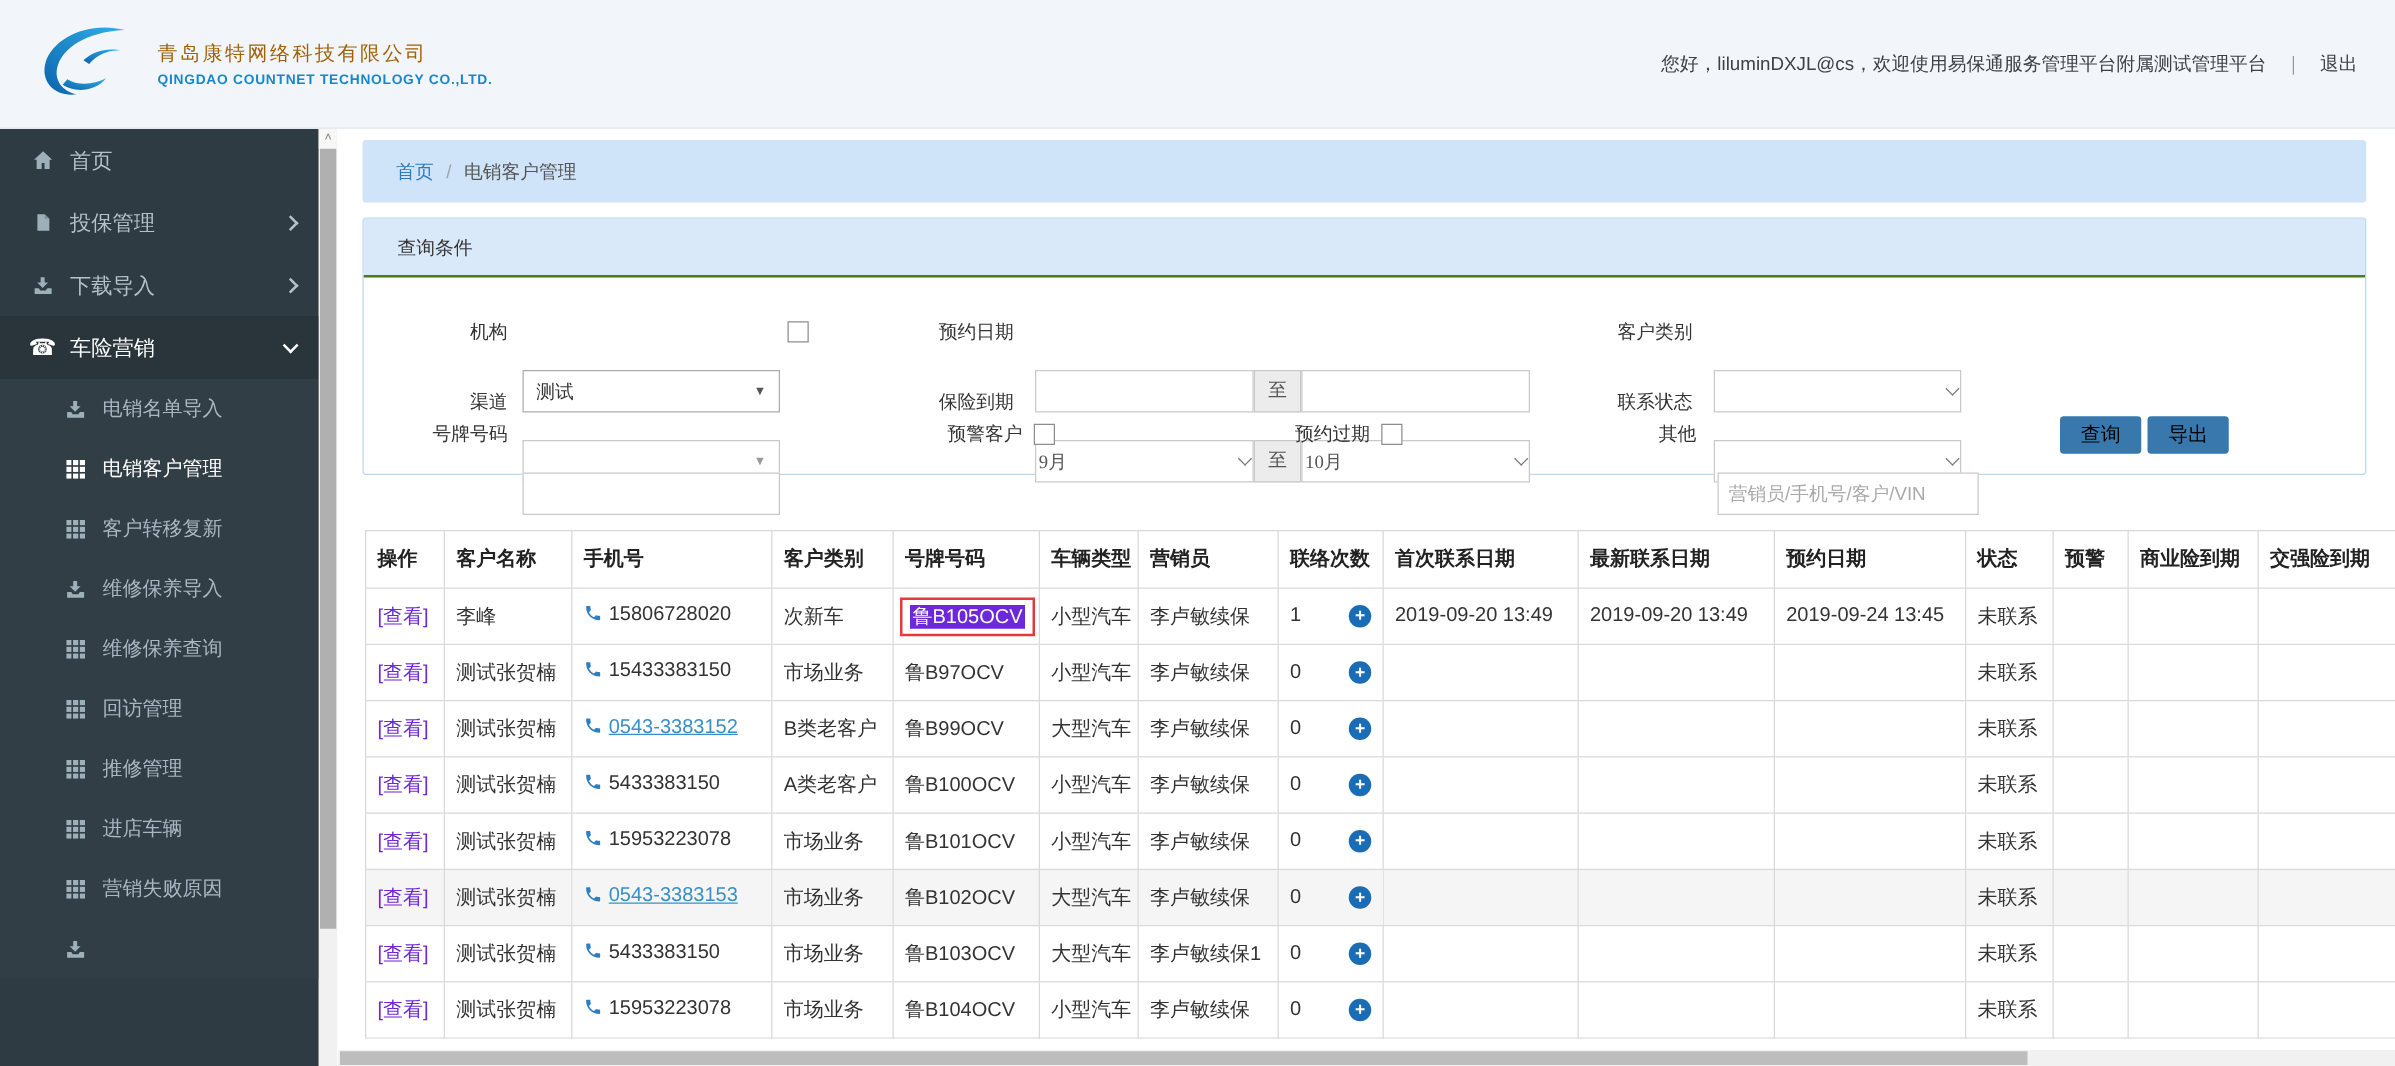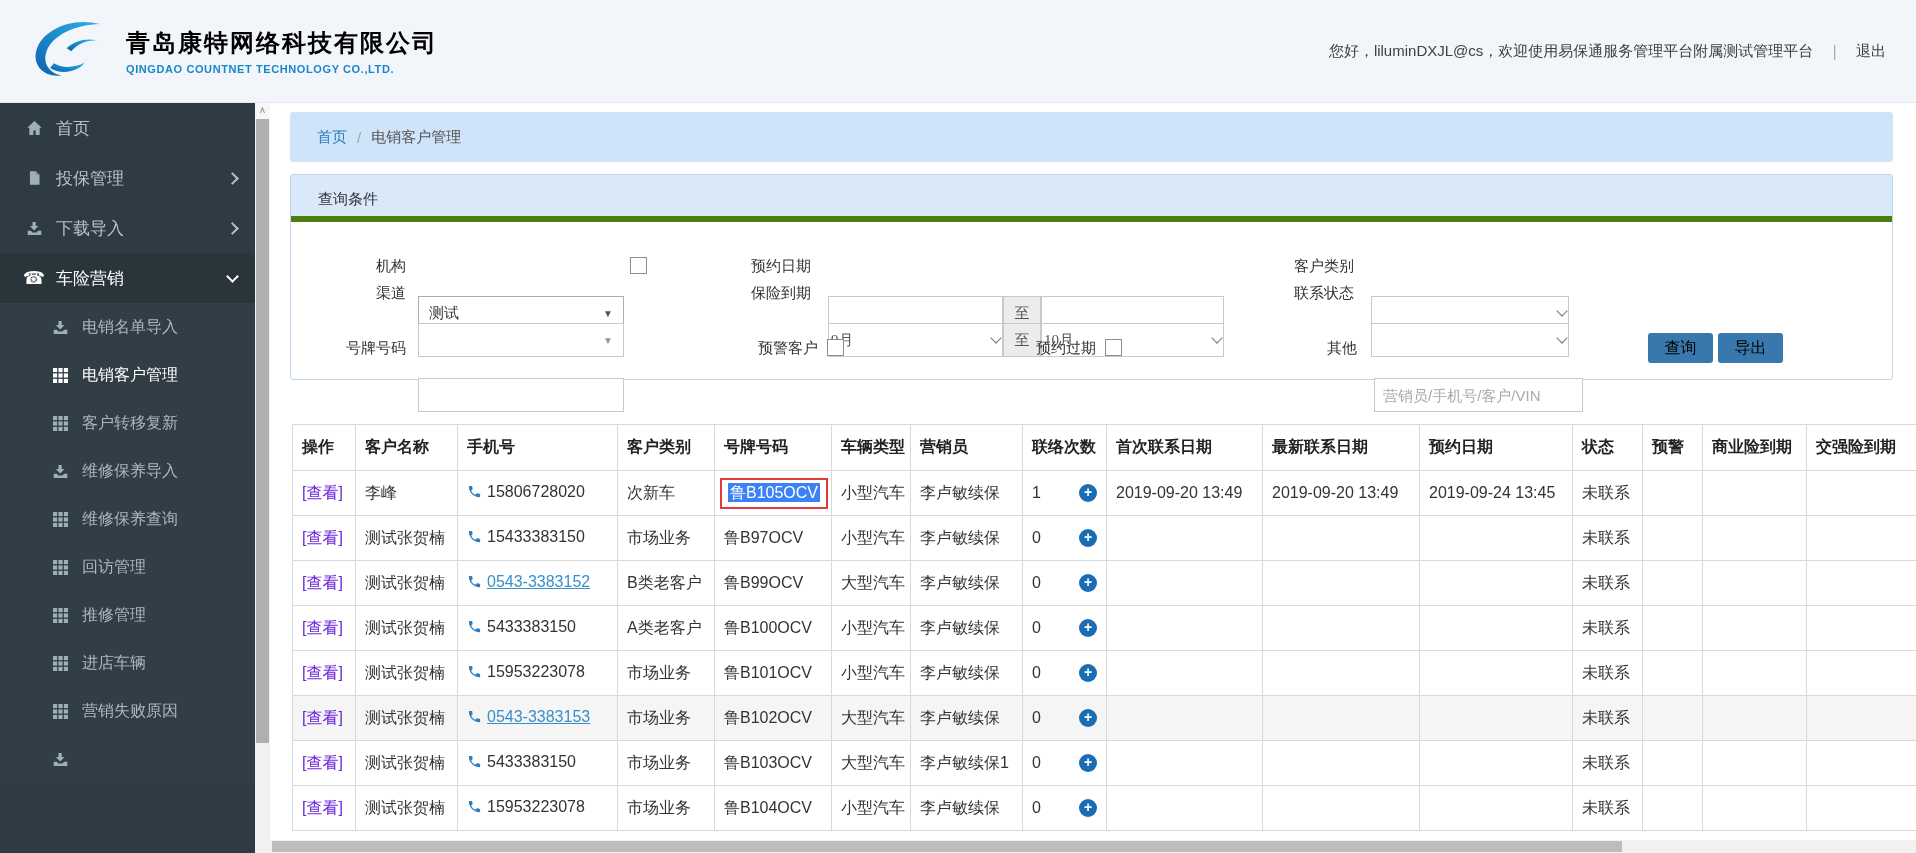--- a/index.html
+++ b/index.html
@@ -5,21 +5,21 @@
   * { margin:0; padding:0; box-sizing:border-box; }
   html,body { width:1916px; height:853px; overflow:hidden; background:#fff;
     font-family:"Liberation Sans","DejaVu Sans",sans-serif; }
 
   
   .topbar { position:absolute; top:0; left:0; width:1916px; height:103px;
     background:#f2f6fa; border-bottom:1px solid #e2e8ee; z-index:10;
     display:flex; align-items:center; justify-content:space-between; padding:0 30px 0 26px; }
   .logo-wrap { display:flex; align-items:center; }
   .logo-text { margin-left:14px; }
-  .logo-cn { font-size:24px; font-weight:bold; color:#000000; letter-spacing:2px; }
+  .logo-cn { font-size:16px; font-weight:normal; color:#a16207; letter-spacing:2px; }
   .logo-en { font-size:11px; font-weight:bold; color:#1787c9; letter-spacing:0.6px; margin-top:4px; }
   .user-area { font-size:15px; color:#3c4146; display:flex; align-items:center; }
   .user-sep { color:#8a9097; margin:0 14px; }
   .logout { color:#3c4146; text-decoration:none; cursor:pointer; }
 
   
   .sidebar { position:absolute; top:103px; left:0; width:255px; height:750px;
     background:#2f3b42; overflow:hidden; }
   .sb-item { height:50px; display:flex; align-items:center; padding:0 18px 0 22px;
     color:#b3c1c9; font-size:17px; cursor:pointer; position:relative; }
@@ -50,25 +50,25 @@
     background:#fff; overflow:hidden; }
 
   .breadcrumb { margin:9px 23px 0 20px; height:50px; background:#cfe4f8; border-radius:3px;
     display:flex; align-items:center; padding:0 27px; font-size:15px; }
   .bc-home { color:#2a7dc0; text-decoration:none; cursor:pointer; }
   .bc-sep { color:#9aa7b3; margin:0 10px; }
   .bc-cur { color:#555; }
 
   
   .query-panel { margin:12px 23px 0 20px; border:1px solid #bcd6ee; border-radius:3px; background:#fff; }
-  .qp-head { height:47px; line-height:47px; background:#d9e9fa; border-bottom:6px solid #4d7c0f;
+  .qp-head { height:47px; line-height:47px; background:#d9e9fa; border-bottom:2px solid #4d7c0f;
     padding-left:27px; font-size:15px; color:#333; }
   .qp-body { position:relative; height:157px; }
   .qp-row { position:absolute; left:0; right:0; height:34px; }
-  .qp-row.r1 { top:27px; } .qp-row.r2 { top:54px;font-family:Liberation Serif, serif; } .qp-row.r3 { top:109px; }
+  .qp-row.r1 { top:27px; } .qp-row.r2 { top:83px;font-family:Liberation Serif, serif; } .qp-row.r3 { top:109px; }
   .qlbl { position:absolute; top:0; height:34px; line-height:34px; text-align:right;
     color:#333; font-size:15px; white-space:nowrap; }
   .l1 { left:0; width:115px; } .l2 { left:350px; width:170px; } .l3 { left:880px; width:183px; }
   .lw1 { left:350px; width:177px; } .lw2 { left:628px; width:177px; } .lo { left:880px; width:186px; }
   .fld { position:absolute; top:0; height:34px; background:#fff; border:1px solid #c9c9c9;
     font-size:15px; color:#333;margin-top:47px; }
   .combo { display:flex; align-items:center; padding:0 10px; border-color:#adadad; cursor:pointer; }
   .combo .val { flex:1; }
   .combo .tri { font-size:10px; color:#555; }
   .combo.gray { border-color:#c9c9c9; }
@@ -104,21 +104,21 @@
   .grid td { height:45px; font-size:16px; color:#333; }
   .grid tr.hovered td { background:#f5f5f5; }
   .view-link { color:#6d28d9; text-decoration:none; cursor:pointer; }
   .ph-ico { display:inline-block; vertical-align:-2px; margin-right:5px; }
   .ph-link { color:#3a8fc7; text-decoration:underline; cursor:pointer; }
   .cnt-cell { position:relative; padding-right:34px; }
   .plus-btn { position:absolute; right:9px; top:50%; margin-top:-9px; width:18px; height:18px;
     border-radius:50%; background:#1a6db5; color:#fff; font-size:14px; font-weight:bold;
     text-align:center; line-height:17px; cursor:pointer; }
   .redbox { display:inline-block; border:2px solid #e23b3b; padding:3px 6px; margin-left:-4px; }
-  .sel-text { background:#3b82f6; color:#fff; padding:1px 2px; }
+  .sel-text { background:#6d28d9; color:#fff; padding:1px 2px; }
 
   
   .hscroll { position:absolute; bottom:0; left:0; width:1646px; height:13px; background:#f1f1f1; }
   .hthumb { position:absolute; top:1px; left:2px; width:1350px; height:11px; background:#bdbdbd;
     cursor:pointer; }
 </style>
 </head>
 <body>
 
 <div class="topbar">

